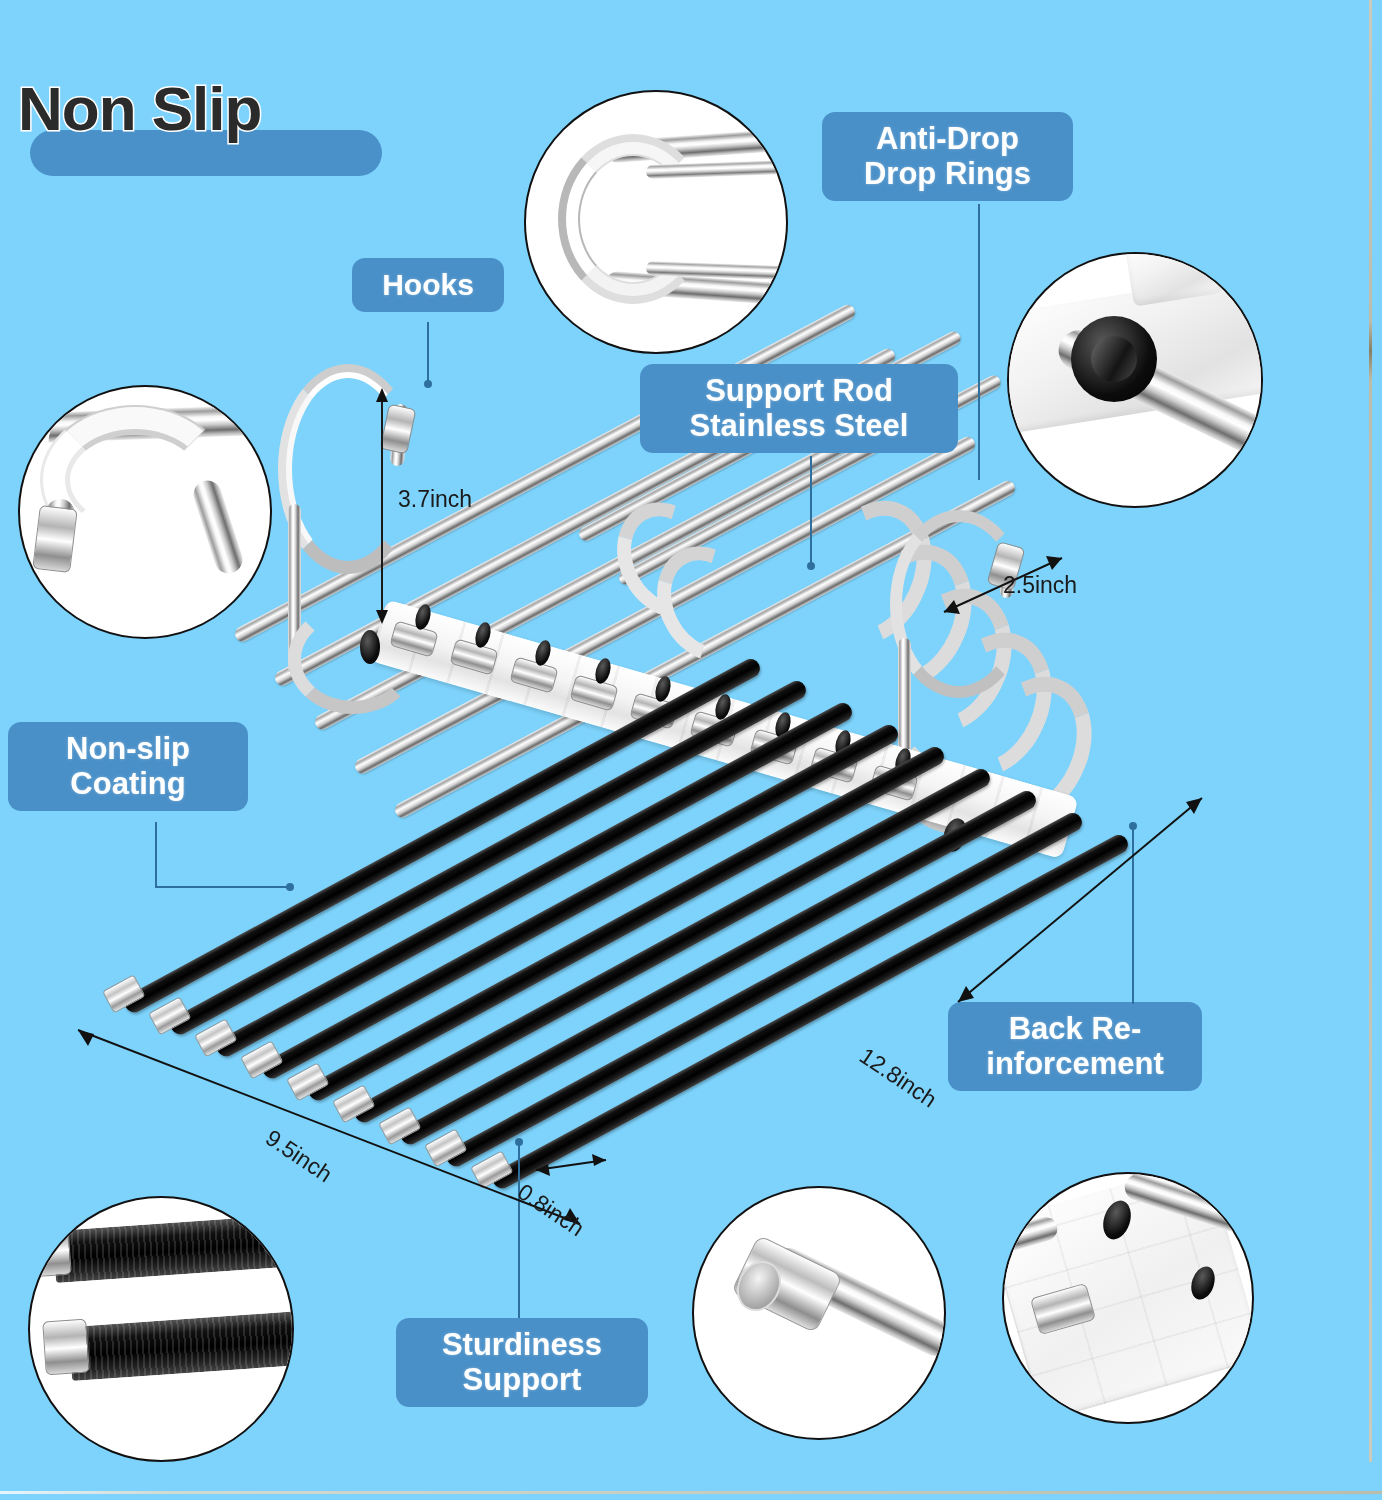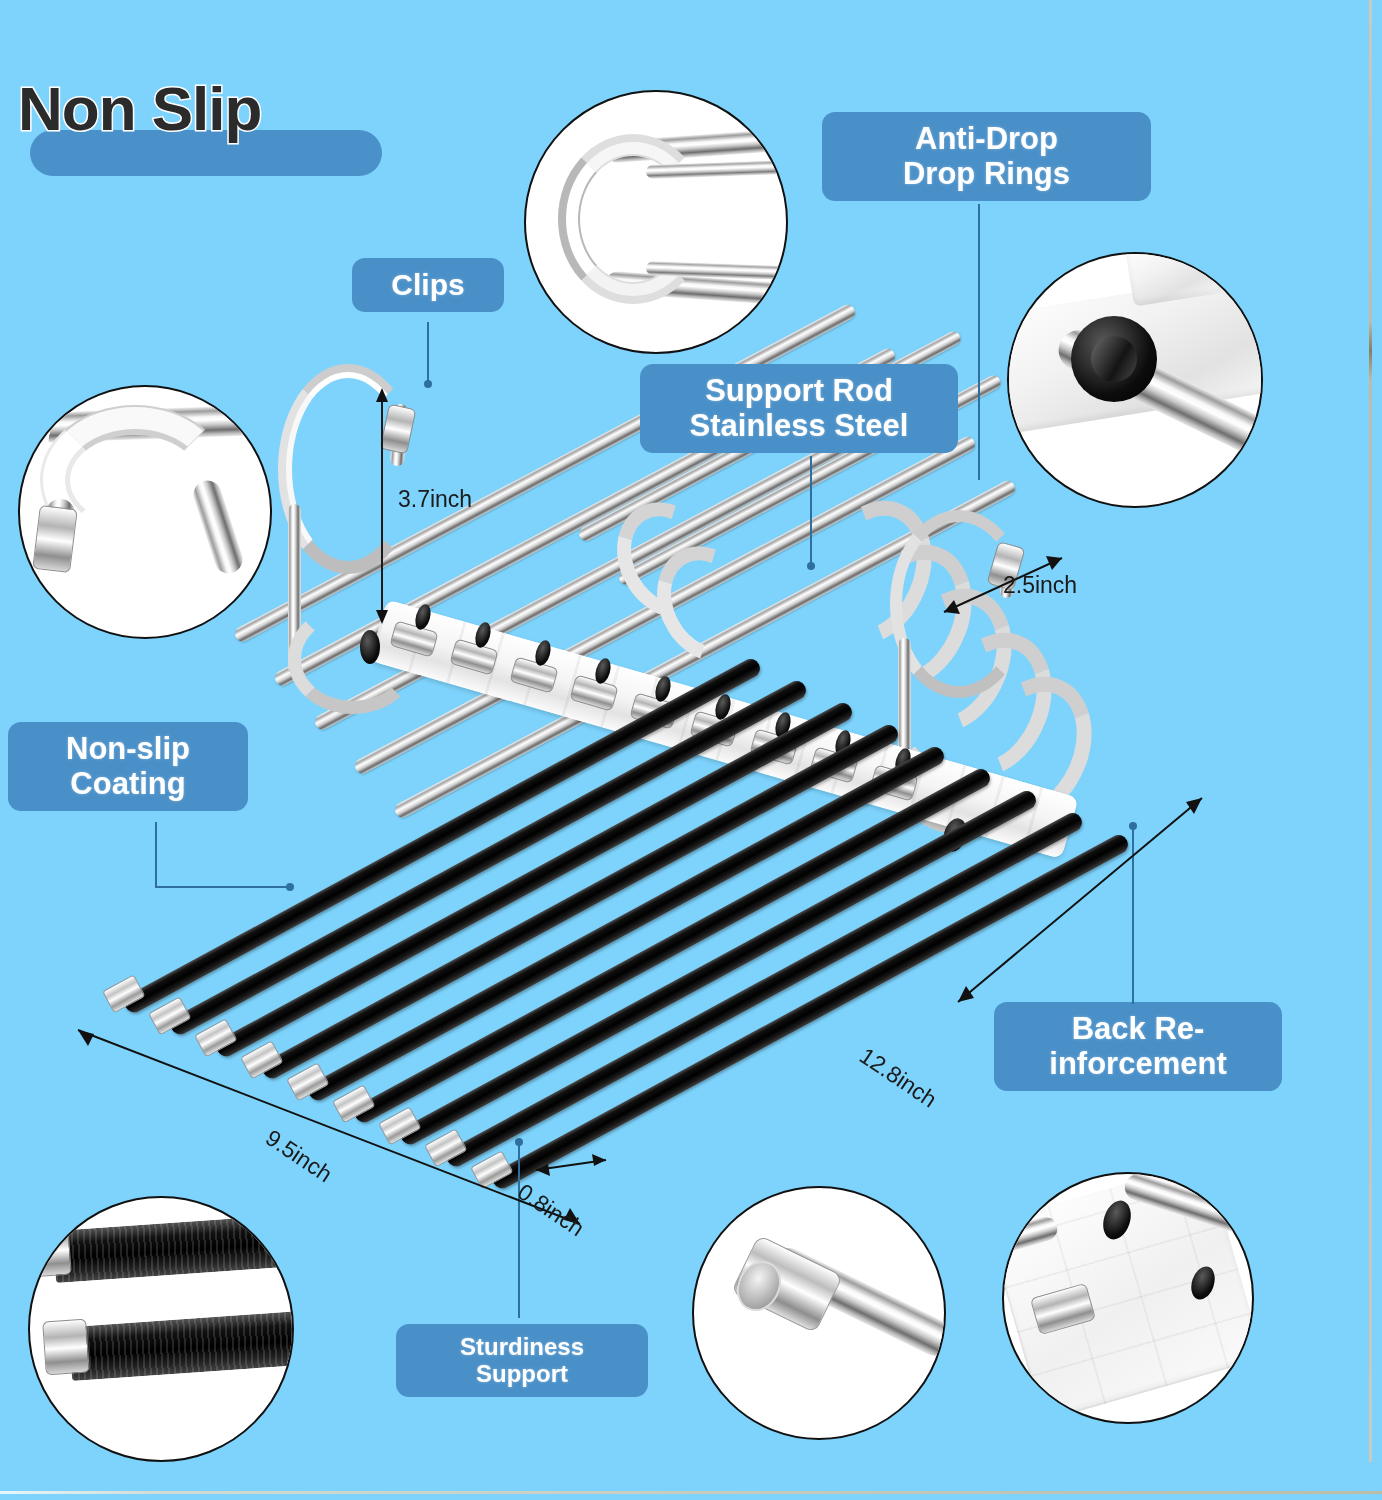--- a/index.html
+++ b/index.html
@@ -281,54 +281,54 @@
 
       <div class="coat" style="left:388px;top:822px;width:720px;height:19px;transform:rotate(-28.5deg);"></div>
       <div class="endcap" style="left:370px;top:814px;width:34px;height:23px;transform:rotate(-28.5deg);"></div>
 
       <div class="coat" style="left:434px;top:844px;width:720px;height:19px;transform:rotate(-28.5deg);"></div>
       <div class="endcap" style="left:416px;top:836px;width:34px;height:23px;transform:rotate(-28.5deg);"></div>
     </div>
   </div>
 
   <div class="chip" style="left:352px;top:258px;width:152px;font-size:30px;">
-    <span>Clips</span>
+    <span>Hooks</span>
   </div>
   <div class="lead v" style="left:427px;top:322px;height:62px;"></div>
   <div class="dot" style="left:424px;top:380px;"></div>
 
-  <div class="chip two" style="left:822px;top:112px;width:329px;font-size:31px;">
+  <div class="chip two" style="left:822px;top:112px;width:251px;font-size:31px;">
     <div>Anti-Drop</div>
     <div>Drop Rings</div>
   </div>
   <div class="lead v" style="left:978px;top:204px;height:276px;"></div>
 
   <div class="chip two" style="left:640px;top:364px;width:318px;font-size:31px;">
     <div>Support Rod</div>
     <div>Stainless Steel</div>
   </div>
   <div class="lead v" style="left:810px;top:456px;height:110px;"></div>
   <div class="dot" style="left:807px;top:562px;"></div>
 
   <div class="chip two" style="left:8px;top:722px;width:240px;font-size:31px;">
     <div>Non-slip</div>
     <div>Coating</div>
   </div>
   <div class="lead v" style="left:155px;top:822px;height:66px;"></div>
   <div class="lead h" style="left:155px;top:886px;width:135px;"></div>
   <div class="dot" style="left:286px;top:883px;"></div>
 
-  <div class="chip two" style="left:994px;top:1002px;width:288px;font-size:31px;">
+  <div class="chip two" style="left:948px;top:1002px;width:254px;font-size:31px;">
     <div>Back Re-</div>
     <div>inforcement</div>
   </div>
   <div class="lead v" style="left:1132px;top:826px;height:178px;"></div>
   <div class="dot" style="left:1129px;top:822px;"></div>
 
-  <div class="chip two" style="left:396px;top:1318px;width:252px;font-size:24px;margin-top:6px;">
+  <div class="chip two" style="left:396px;top:1318px;width:252px;font-size:31px;">
     <div>Sturdiness</div>
     <div>Support</div>
   </div>
   <div class="lead v" style="left:518px;top:1142px;height:176px;"></div>
   <div class="dot" style="left:515px;top:1138px;"></div>
 
   <div class="gline-thin" style="left:381px;top:392px;height:228px;"></div>
   <svg width="24" height="240" style="position:absolute;left:371px;top:388px;">
     <polygon points="11,0 5,14 17,14" fill="#111"></polygon>
     <polygon points="11,236 5,222 17,222" fill="#111"></polygon>

